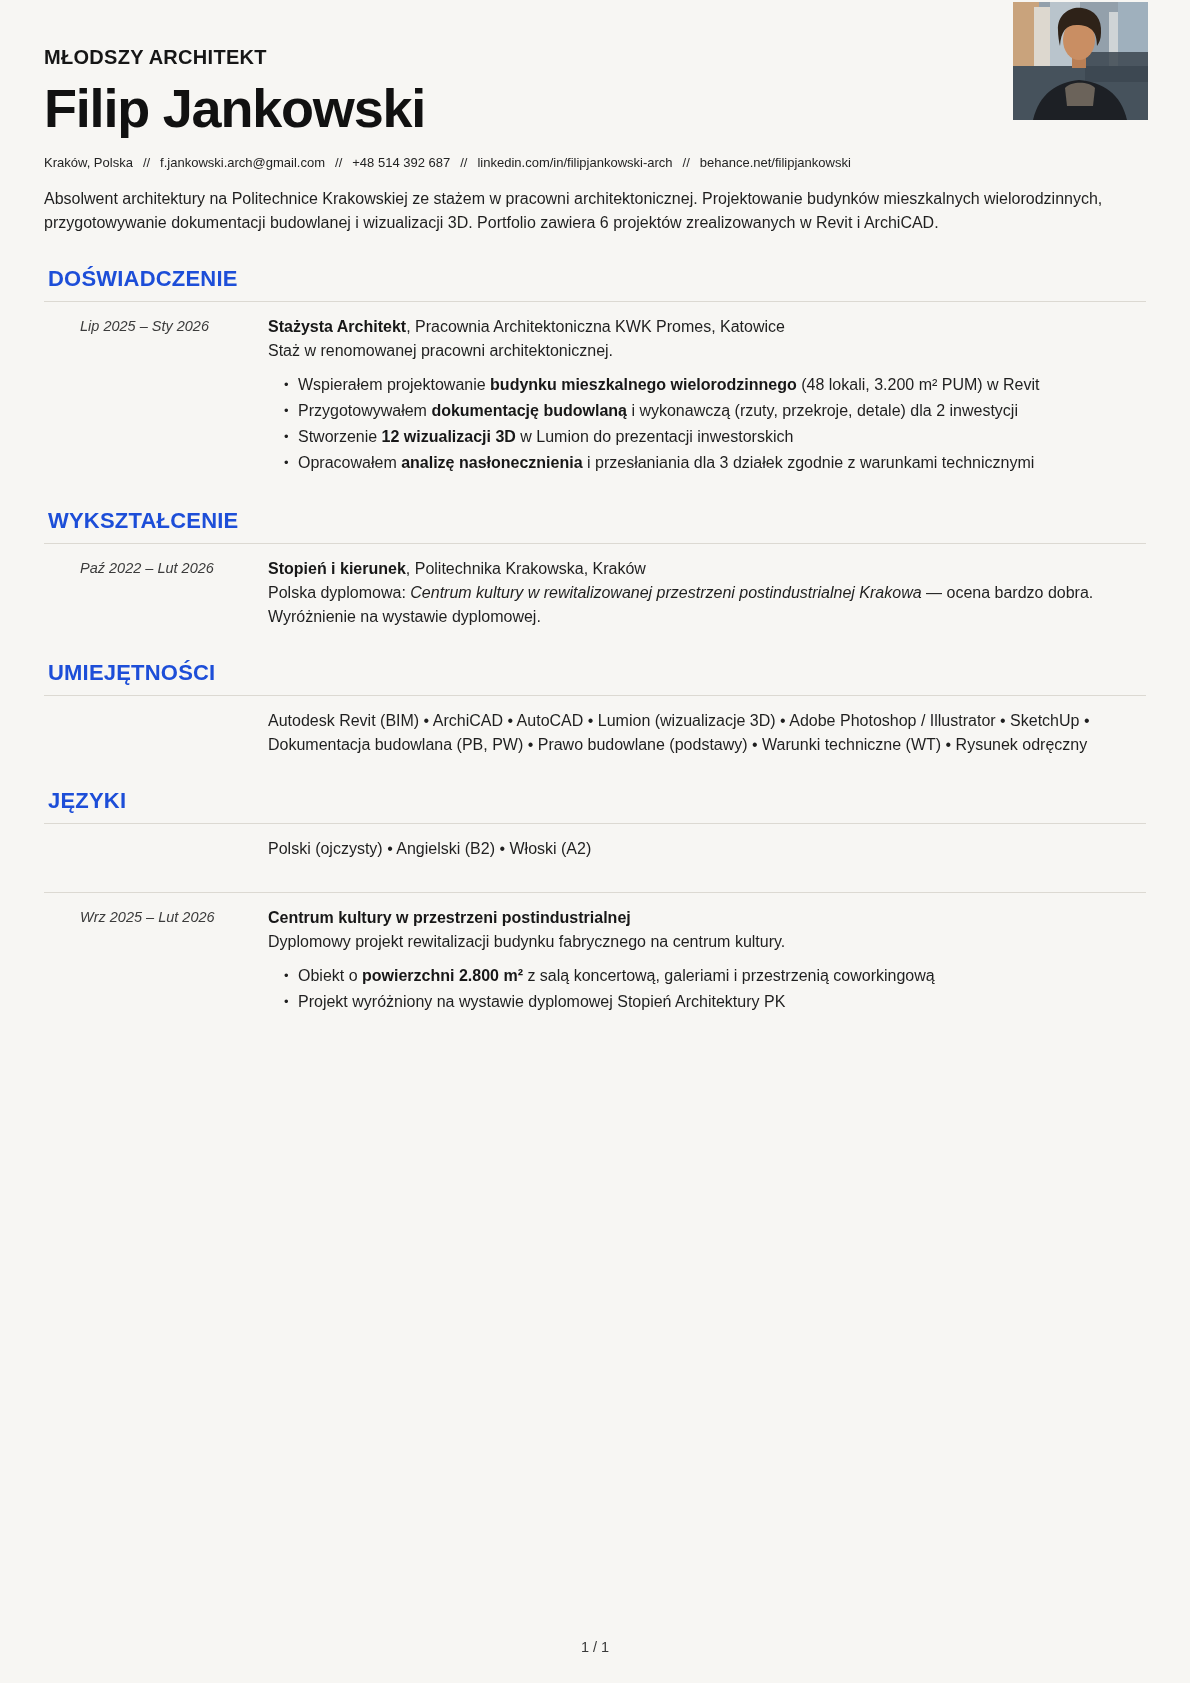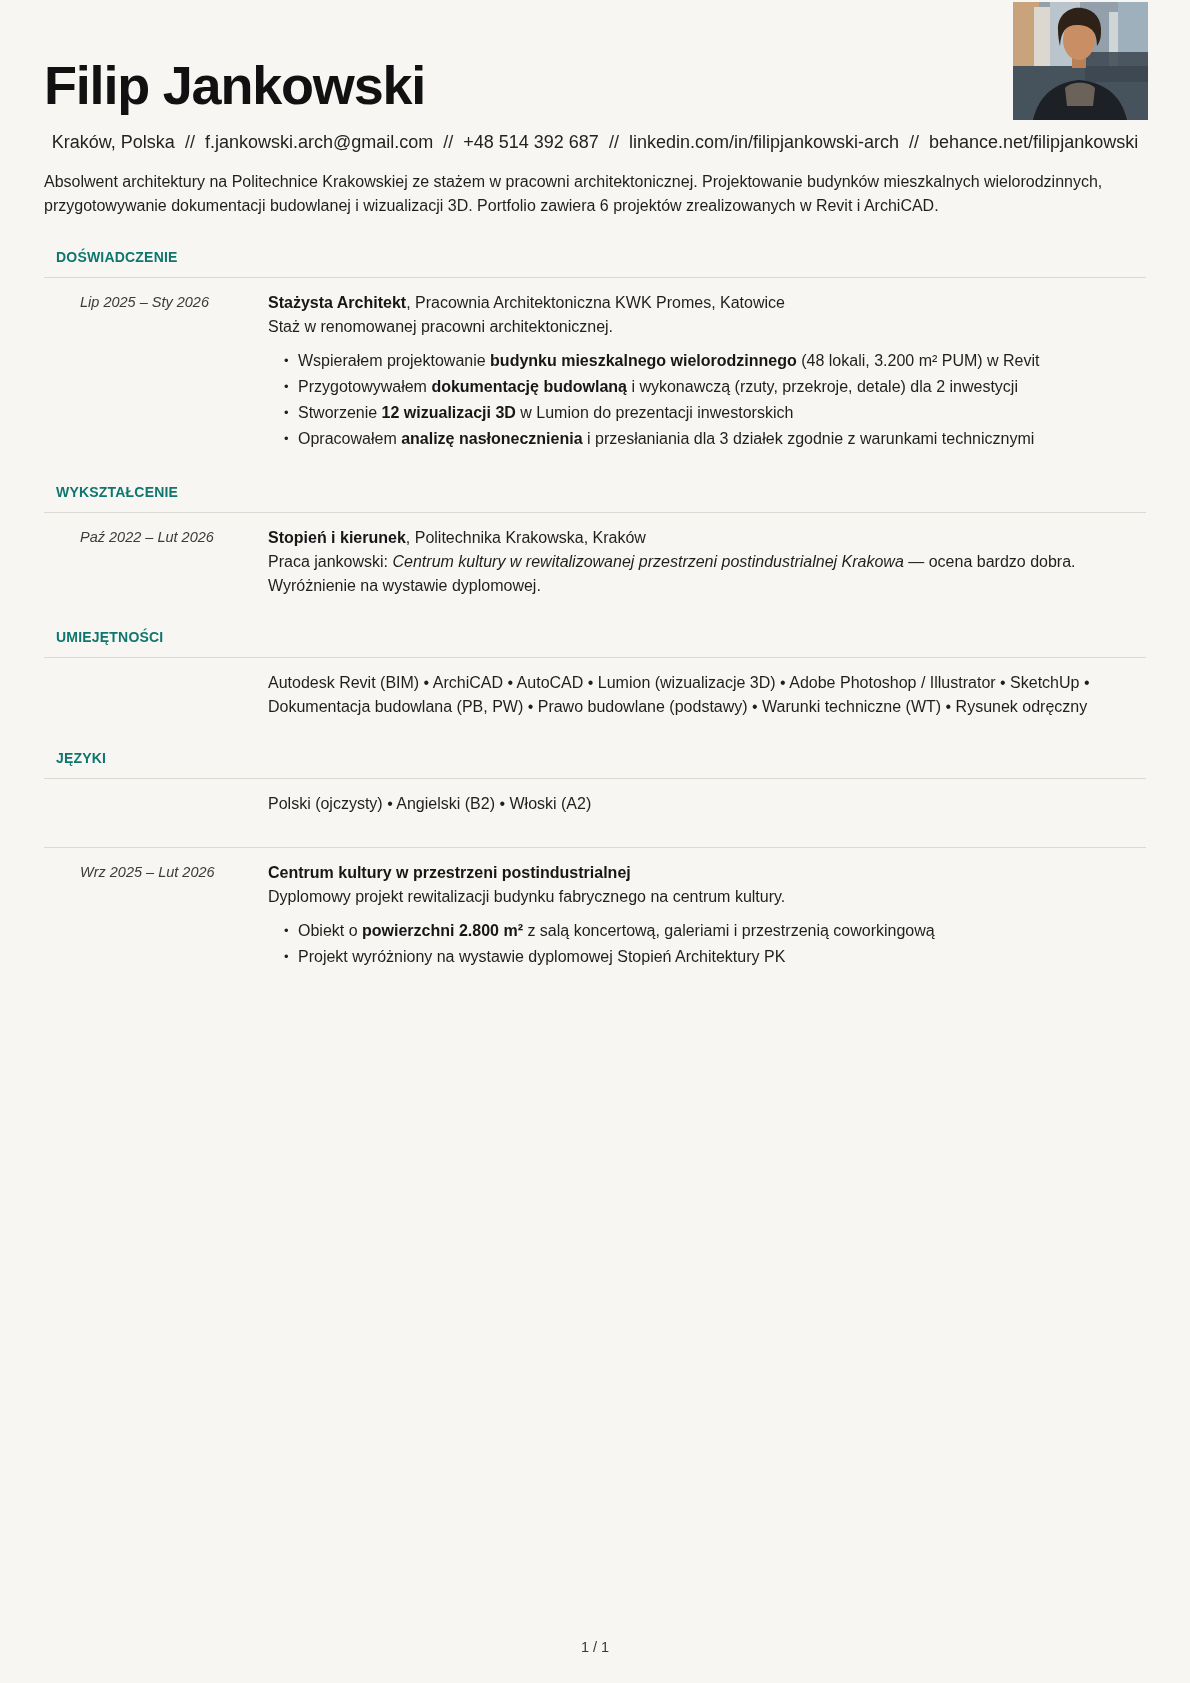--- a/index.html
+++ b/index.html
@@ -35,42 +35,41 @@
     top: 2px;
     right: 42px;
     width: 135px;
     height: 118px;
     overflow: hidden;
     background: #8d9aa6;
   }
   .photo svg { display: block; width: 100%; height: 100%; }
   .contact {
     margin-top: 19px;
-    font-size: 18px;
+    font-size: 13px;
     color: #232323;
     white-space: nowrap;
-    text-align: center;
   }
   .contact .sep { margin: 0 10px; color: #2a2a2a; }
   .summary {
     margin: 17px 0 0 0;
     font-size: 16px;
     line-height: 1.5;
     color: #1f1f1f;
     hyphens: manual;
   }
 
   
   section { margin-top: 31px; }
   .section-heading {
-    font-size: 14px;
+    font-size: 22px;
     font-weight: 700;
     letter-spacing: .2px;
-    margin: 12px;
-    color: #0f766e;
+    margin: 4px;
+    color: #1d4ed8;
   }
   .divider { height: 1px; background: #dcd9d2; margin-top: 9px; }
   .row { display: flex; margin-top: 13px; margin-left: 36px; }
   .date-col {
     width: 188px;
     flex: none;
     font-style: italic;
     font-size: 14.5px;
     color: #3b3b3b;
     padding-top: 3px;
@@ -96,20 +95,21 @@
     font-size: 14.5px;
     color: #3a3a3a;
   }
 </style>
 </head>
 <body>
 
 <div class="page">
 
   <header>
+    <div class="role">MŁODSZY ARCHITEKT</div>
     <h1 class="name">Filip Jankowski</h1>
 
     <div class="photo">
       <svg viewBox="0 0 135 118" preserveAspectRatio="none" aria-hidden="true">
         <rect width="135" height="118" fill="#93a0ab"></rect>
         <rect x="0" y="0" width="26" height="118" fill="#c9a37c"></rect>
         <rect x="21" y="5" width="16" height="113" fill="#ddd8cf"></rect>
         <rect x="37" y="0" width="30" height="72" fill="#b9c4cc"></rect>
         <rect x="96" y="10" width="9" height="58" fill="#cfd4d6"></rect>
         <rect x="105" y="0" width="30" height="82" fill="#9fb0bd"></rect>
@@ -160,21 +160,21 @@
     </div>
   </section>
 
   <section>
     <h2 class="section-heading">WYKSZTAŁCENIE</h2>
     <div class="divider"></div>
     <div class="row">
       <div class="date-col">Paź 2022 – Lut 2026</div>
       <div class="content-col">
         <p class="line"><strong>Stopień i kierunek</strong><span>, Politechnika Krakowska, Kraków</span></p>
-        <p class="line"><span>Praca jankowski: </span><span class="em">Centrum kultury w rewitalizowanej przestrzeni postindustrialnej Krakowa</span><span> — ocena bardzo dobra. Wyróżnienie na wystawie dyplomowej.</span></p>
+        <p class="line"><span>Polska dyplomowa: </span><span class="em">Centrum kultury w rewitalizowanej przestrzeni postindustrialnej Krakowa</span><span> — ocena bardzo dobra. Wyróżnienie na wystawie dyplomowej.</span></p>
       </div>
     </div>
   </section>
 
   <section>
     <h2 class="section-heading">UMIEJĘTNOŚCI</h2>
     <div class="divider"></div>
     <div class="row">
       <div class="date-col"></div>
       <div class="content-col">

